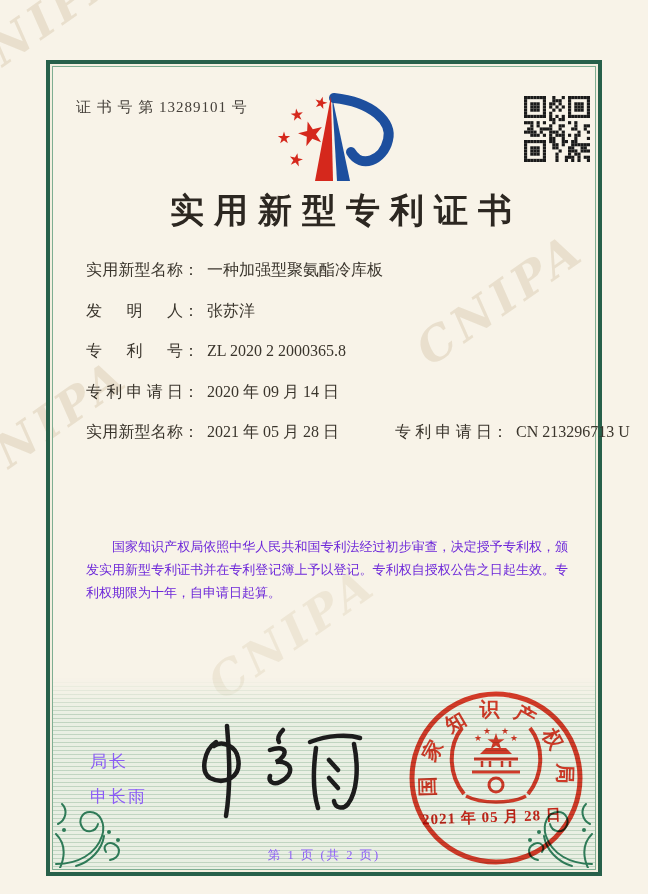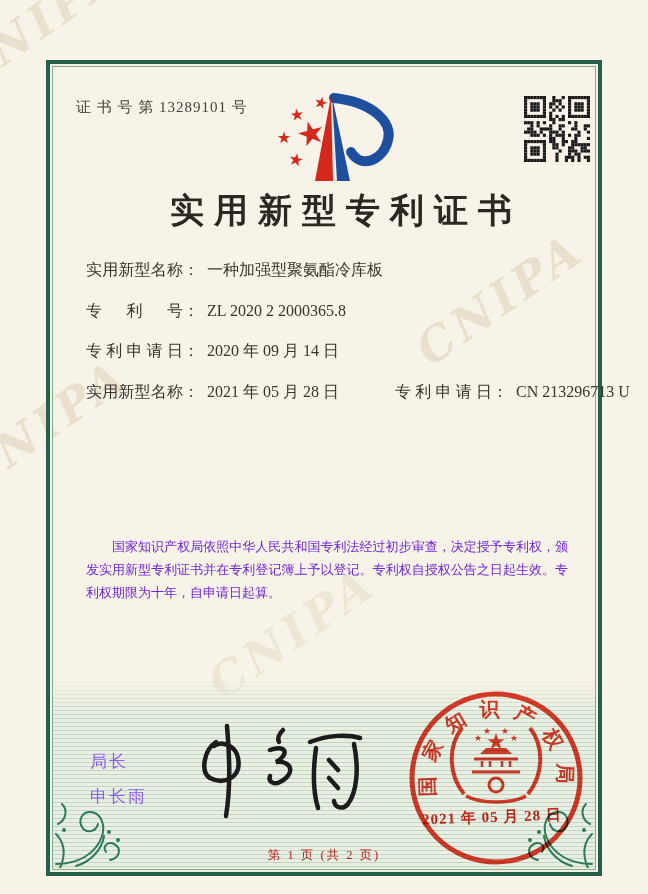--- a/index.html
+++ b/index.html
@@ -89,21 +89,21 @@
 
   .seal{position:absolute;left:406px;top:688px;z-index:5;opacity:0.95;mix-blend-mode:multiply;}
   .seal-date{
     position:absolute;left:408px;top:808px;width:168px;z-index:6;
     text-align:center;font-size:15px;font-weight:bold;color:#d5281c;
     letter-spacing:1px;transform:rotate(-2deg);mix-blend-mode:multiply;
   }
 
   .footer{
     position:absolute;left:46px;top:847px;width:556px;z-index:4;
-    text-align:center;font-size:12.5px;color:#b91c1c;letter-spacing:2px;
+    text-align:center;font-size:12.5px;color:#8b5cf6;letter-spacing:2px;
   }
 </style>
 </head>
 <body>
 
 <div class="page">
 
   <div class="wm wm1">CNIPA</div>
   <div class="wm wm2">CNIPA</div>
   <div class="wm wm3">CNIPA</div>
@@ -384,20 +384,23 @@
       </g>
     </svg>
 
   <h1 class="title">实用新型专利证书</h1>
 
   <div class="fields">
     <div class="frow">
       <span class="flabel">实用新型名称</span><span class="fcolon">：</span><span class="fvalue">一种加强型聚氨酯冷库板</span>
     </div>
     <div class="frow">
+      <span class="flabel">发明人</span><span class="fcolon">：</span><span class="fvalue">张苏洋</span>
+    </div>
+    <div class="frow">
       <span class="flabel">专利号</span><span class="fcolon">：</span><span class="fvalue">ZL 2020 2 2000365.8</span>
     </div>
     <div class="frow">
       <span class="flabel">专利申请日</span><span class="fcolon">：</span><span class="fvalue">2020 年 09 月 14 日</span>
     </div>
     <div class="frow">
       <span class="flabel">实用新型名称</span><span class="fcolon">：</span><span class="fvalue">2021 年 05 月 28 日</span><span class="grant-pair2"><span class="flabel">专利申请日</span><span class="fcolon">：</span><span class="fvalue">CN 213296713 U</span></span>
     </div>
   </div>
 

